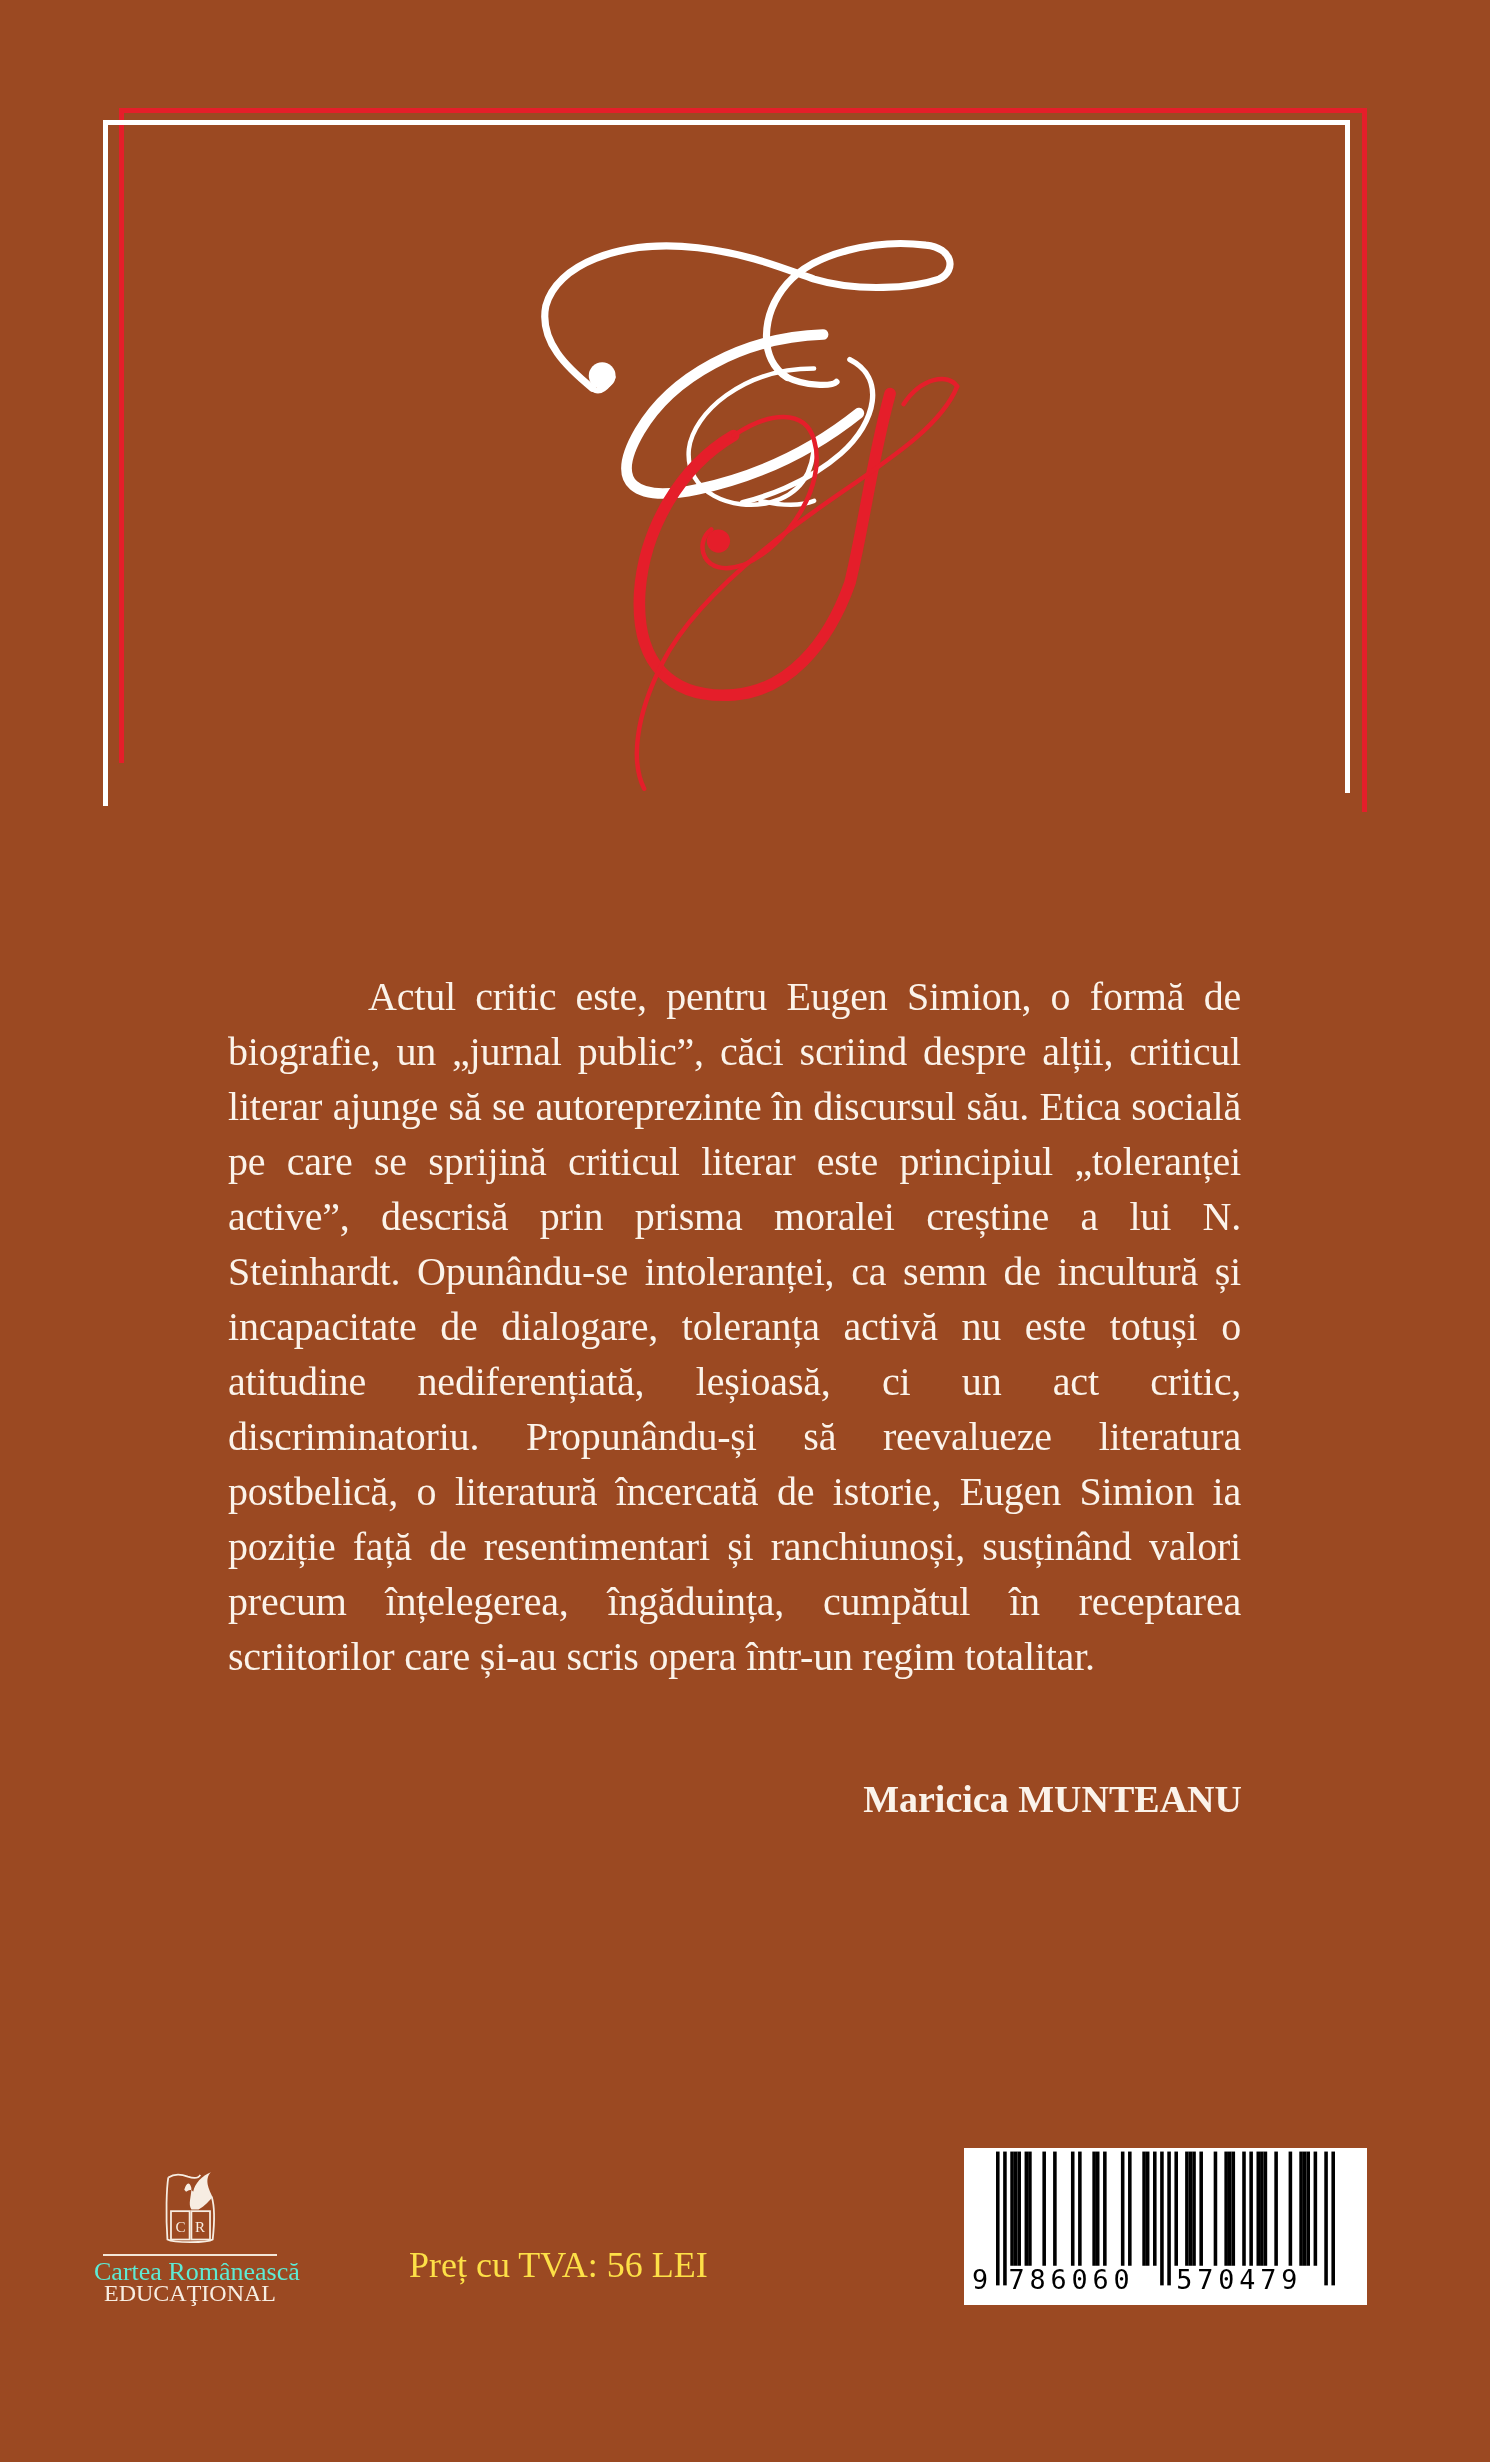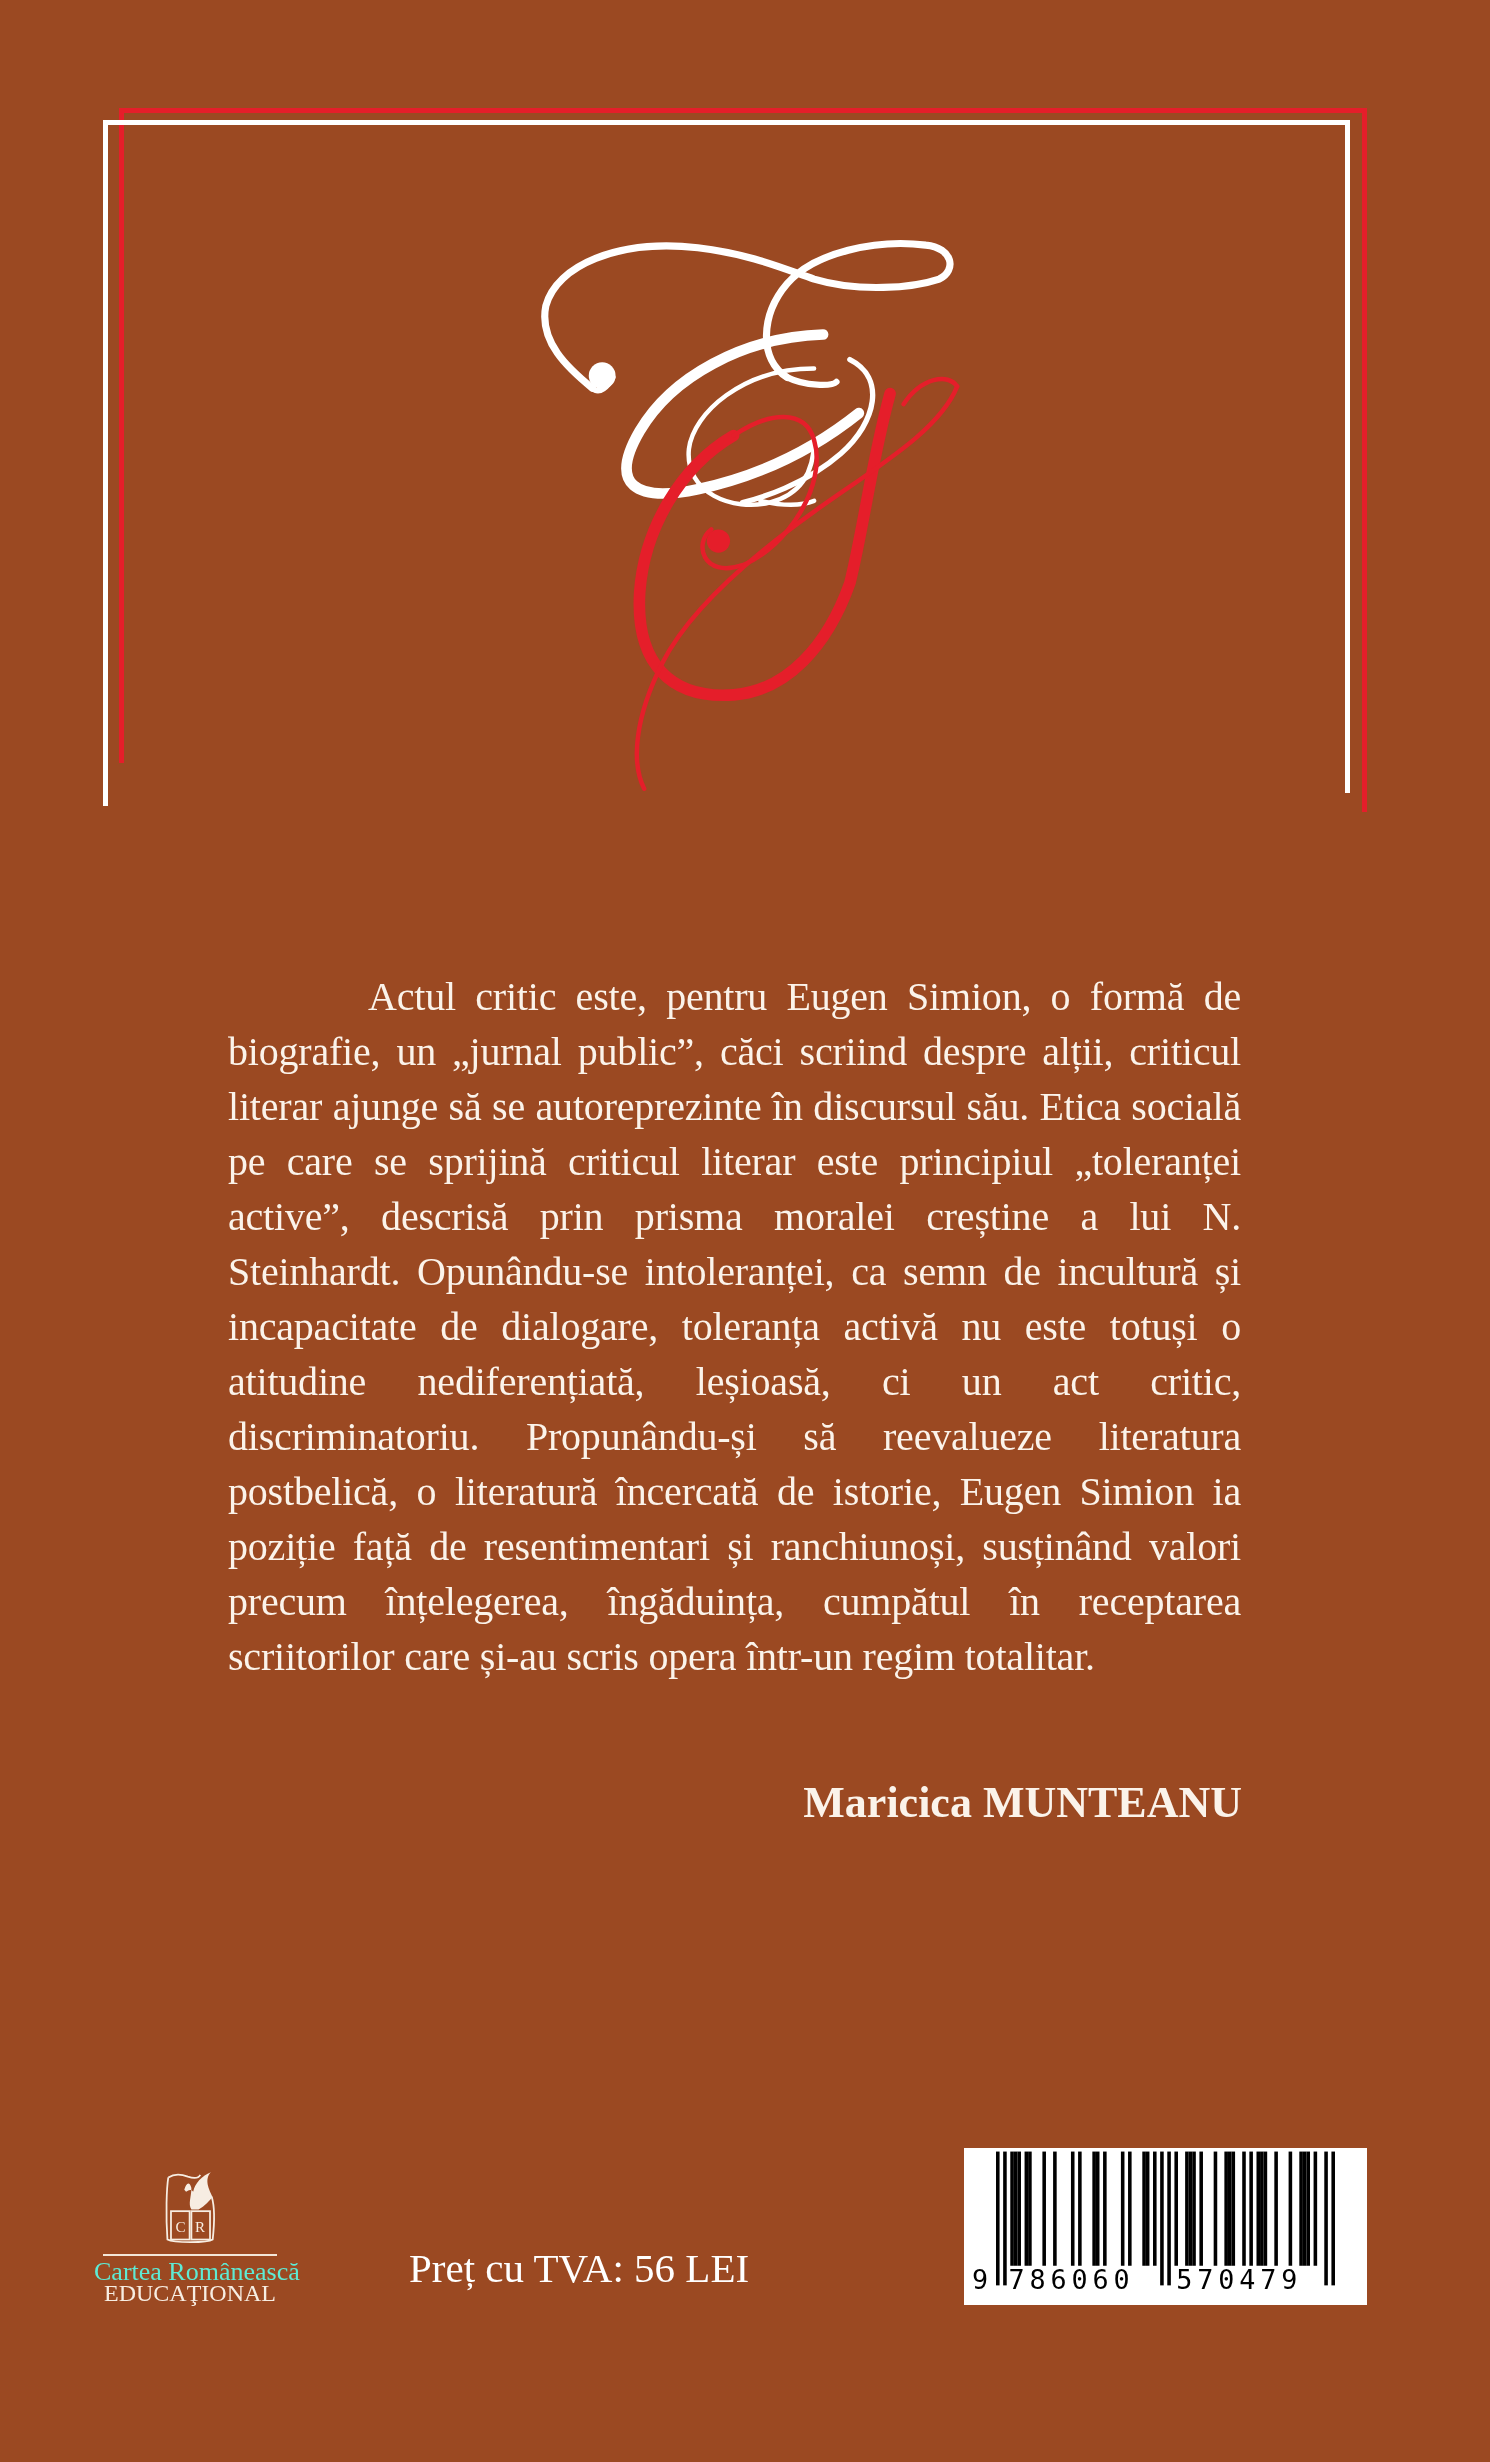--- a/index.html
+++ b/index.html
@@ -17,32 +17,32 @@
 
   #blurb {
     position:absolute; left:228px; top:953px; width:1013px;
     font-size:40px; line-height:55px; text-align:justify;
     color:#FBF3EA; letter-spacing:-0.2px;margin-top:16px;
   }
   #blurb p { margin:0; text-indent:140px; text-align-last:left; }
 
   #author {
     position:absolute; right:249px; top:1777px;
-    font-size:44px; font-weight:bold; color:#FBF3EA; white-space:nowrap;
+    font-size:38px; font-weight:bold; color:#FBF3EA; white-space:nowrap;
   }
 
   #publisher { position:absolute; left:94px; top:2170px; width:192px; text-align:center; }
   #publisher .logo { display:block; margin:0 auto; width:55px; height:77px; }
   #publisher .rule { height:1.8px; background:#F3E6D8; width:174px; margin:7.2px auto 5.4px; }
   #publisher .name1 { font-size:26px; line-height:21.5px; color:#5eead4; white-space:nowrap; }
   #publisher .name2 { font-size:24px; line-height:21.5px; color:#F7EDE2; white-space:nowrap; }
 
   #price {
     position:absolute; left:409px; top:2244px;
-    font-size:41px; color:#ffffff; white-space:nowrap;
+    font-size:36px; color:#fde047; white-space:nowrap;
   }
 
   #barcode-box {
     position:absolute; left:964px; top:2148px; width:403px; height:157px; background:#fff;
   }
   #barcode-svg { position:absolute; left:0; top:0; width:403px; height:157px; }
 </style>
 </head>
 <body>
 

